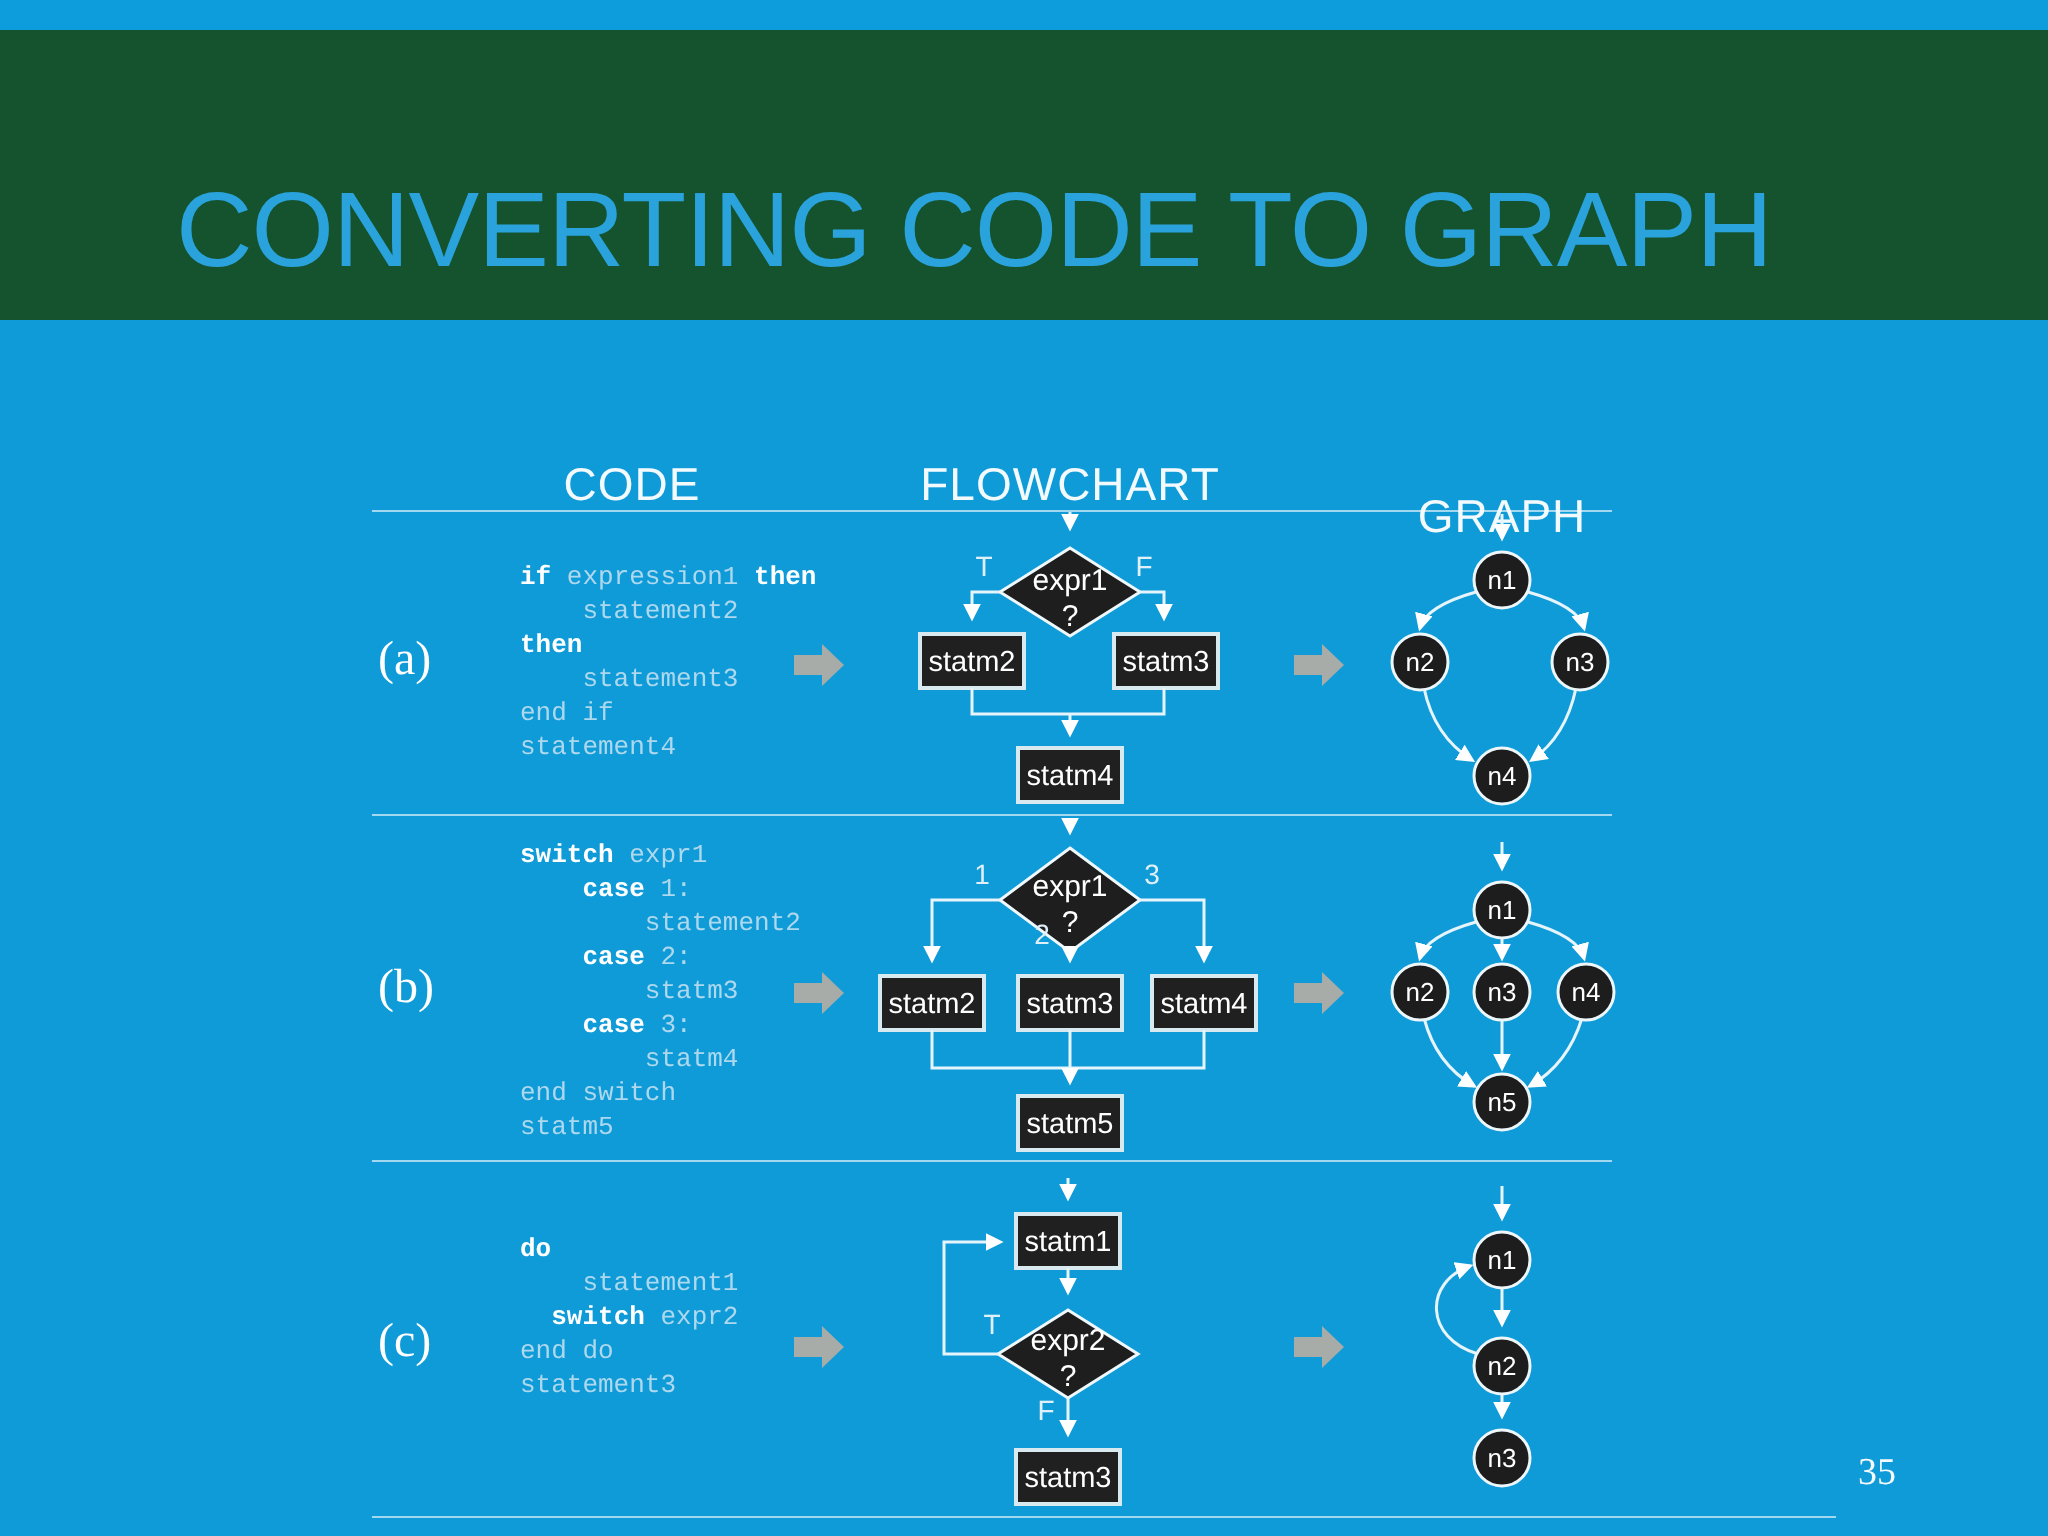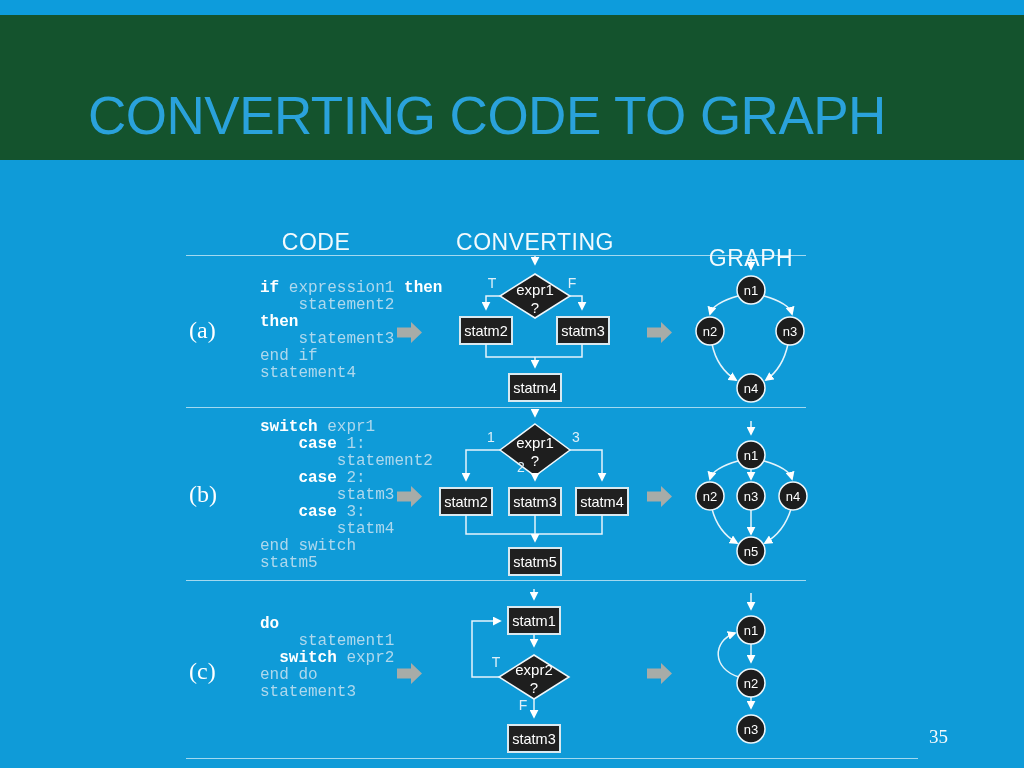--- a/index.html
+++ b/index.html
@@ -6,21 +6,21 @@
   html,body{width:1024px;height:768px}
   .slide{position:relative;width:1024px;height:768px;background:#0F9BD8;overflow:hidden;
          font-family:"Liberation Sans",sans-serif}
   .top-bar{position:absolute;left:0;top:0;width:1024px;height:15px;background:#0D9CDC}
   .title-band{position:absolute;left:0;top:15px;width:1024px;height:145px;background:#14532d}
   .slide-title{position:absolute;left:88px;top:70px;font-size:53px;font-weight:400;
                color:#2AA2DB;letter-spacing:-0.5px;white-space:nowrap}
   .rule{position:absolute;height:1px;background:rgba(255,255,255,.62)}
   .col-header{position:absolute;transform:translateX(-50%);color:#F2FAFD;font-size:23px;letter-spacing:.5px}
   .row-label{position:absolute;color:#FFFFFF;font-family:"Liberation Serif",serif;font-size:24px}
-  .code{position:absolute;font-family:"Liberation Mono",monospace;font-size:16px;line-height:17px;
+  .code{position:absolute;font-family:"Liberation Mono",monospace;font-size:13px;line-height:17px;
         white-space:pre;color:#AED8ED}
   .code .kw{color:#FFFFFF;font-weight:bold}
   .abs{position:absolute}
   .page-num{position:absolute;color:#F5FAFC;font-family:"Liberation Serif",serif;font-size:19px}
   svg.abs{overflow:visible}
   svg text{font-family:"Liberation Sans",sans-serif;fill:#FFFFFF}
   .fc-line{stroke:#E6F4FB;stroke-width:1.5;fill:none}
   .fc-box{fill:#202020;stroke:#D9E9F0;stroke-width:2}
   .fc-diamond{fill:#1E1E1E;stroke:#EFF8FC;stroke-width:1.5}
   .g-node{fill:#1D1D1D;stroke:#EDF7FB;stroke-width:1.5}
@@ -34,21 +34,21 @@
 <body>
 
 <div class="slide">
 
   <div class="top-bar"></div>
   <div class="title-band">
     <div class="slide-title">CONVERTING CODE TO GRAPH</div>
   </div>
 
   <div class="col-header" style="left:316px;top:229px">CODE</div>
-  <div class="col-header" style="left:535px;top:229px">CONVERTING</div>
+  <div class="col-header" style="left:535px;top:229px">FLOWCHART</div>
   <div class="col-header" style="left:751px;top:245px">GRAPH</div>
 
   <div class="rule" style="left:186px;top:255px;width:620px"></div>
   <div class="rule" style="left:186px;top:407px;width:620px"></div>
   <div class="rule" style="left:186px;top:580px;width:620px"></div>
   <div class="rule" style="left:186px;top:758px;width:732px"></div>
 
   <div class="row-label" style="left:189px;top:317px">(a)</div>
   <div class="row-label" style="left:189px;top:481px">(b)</div>
   <div class="row-label" style="left:189px;top:658px">(c)</div>

